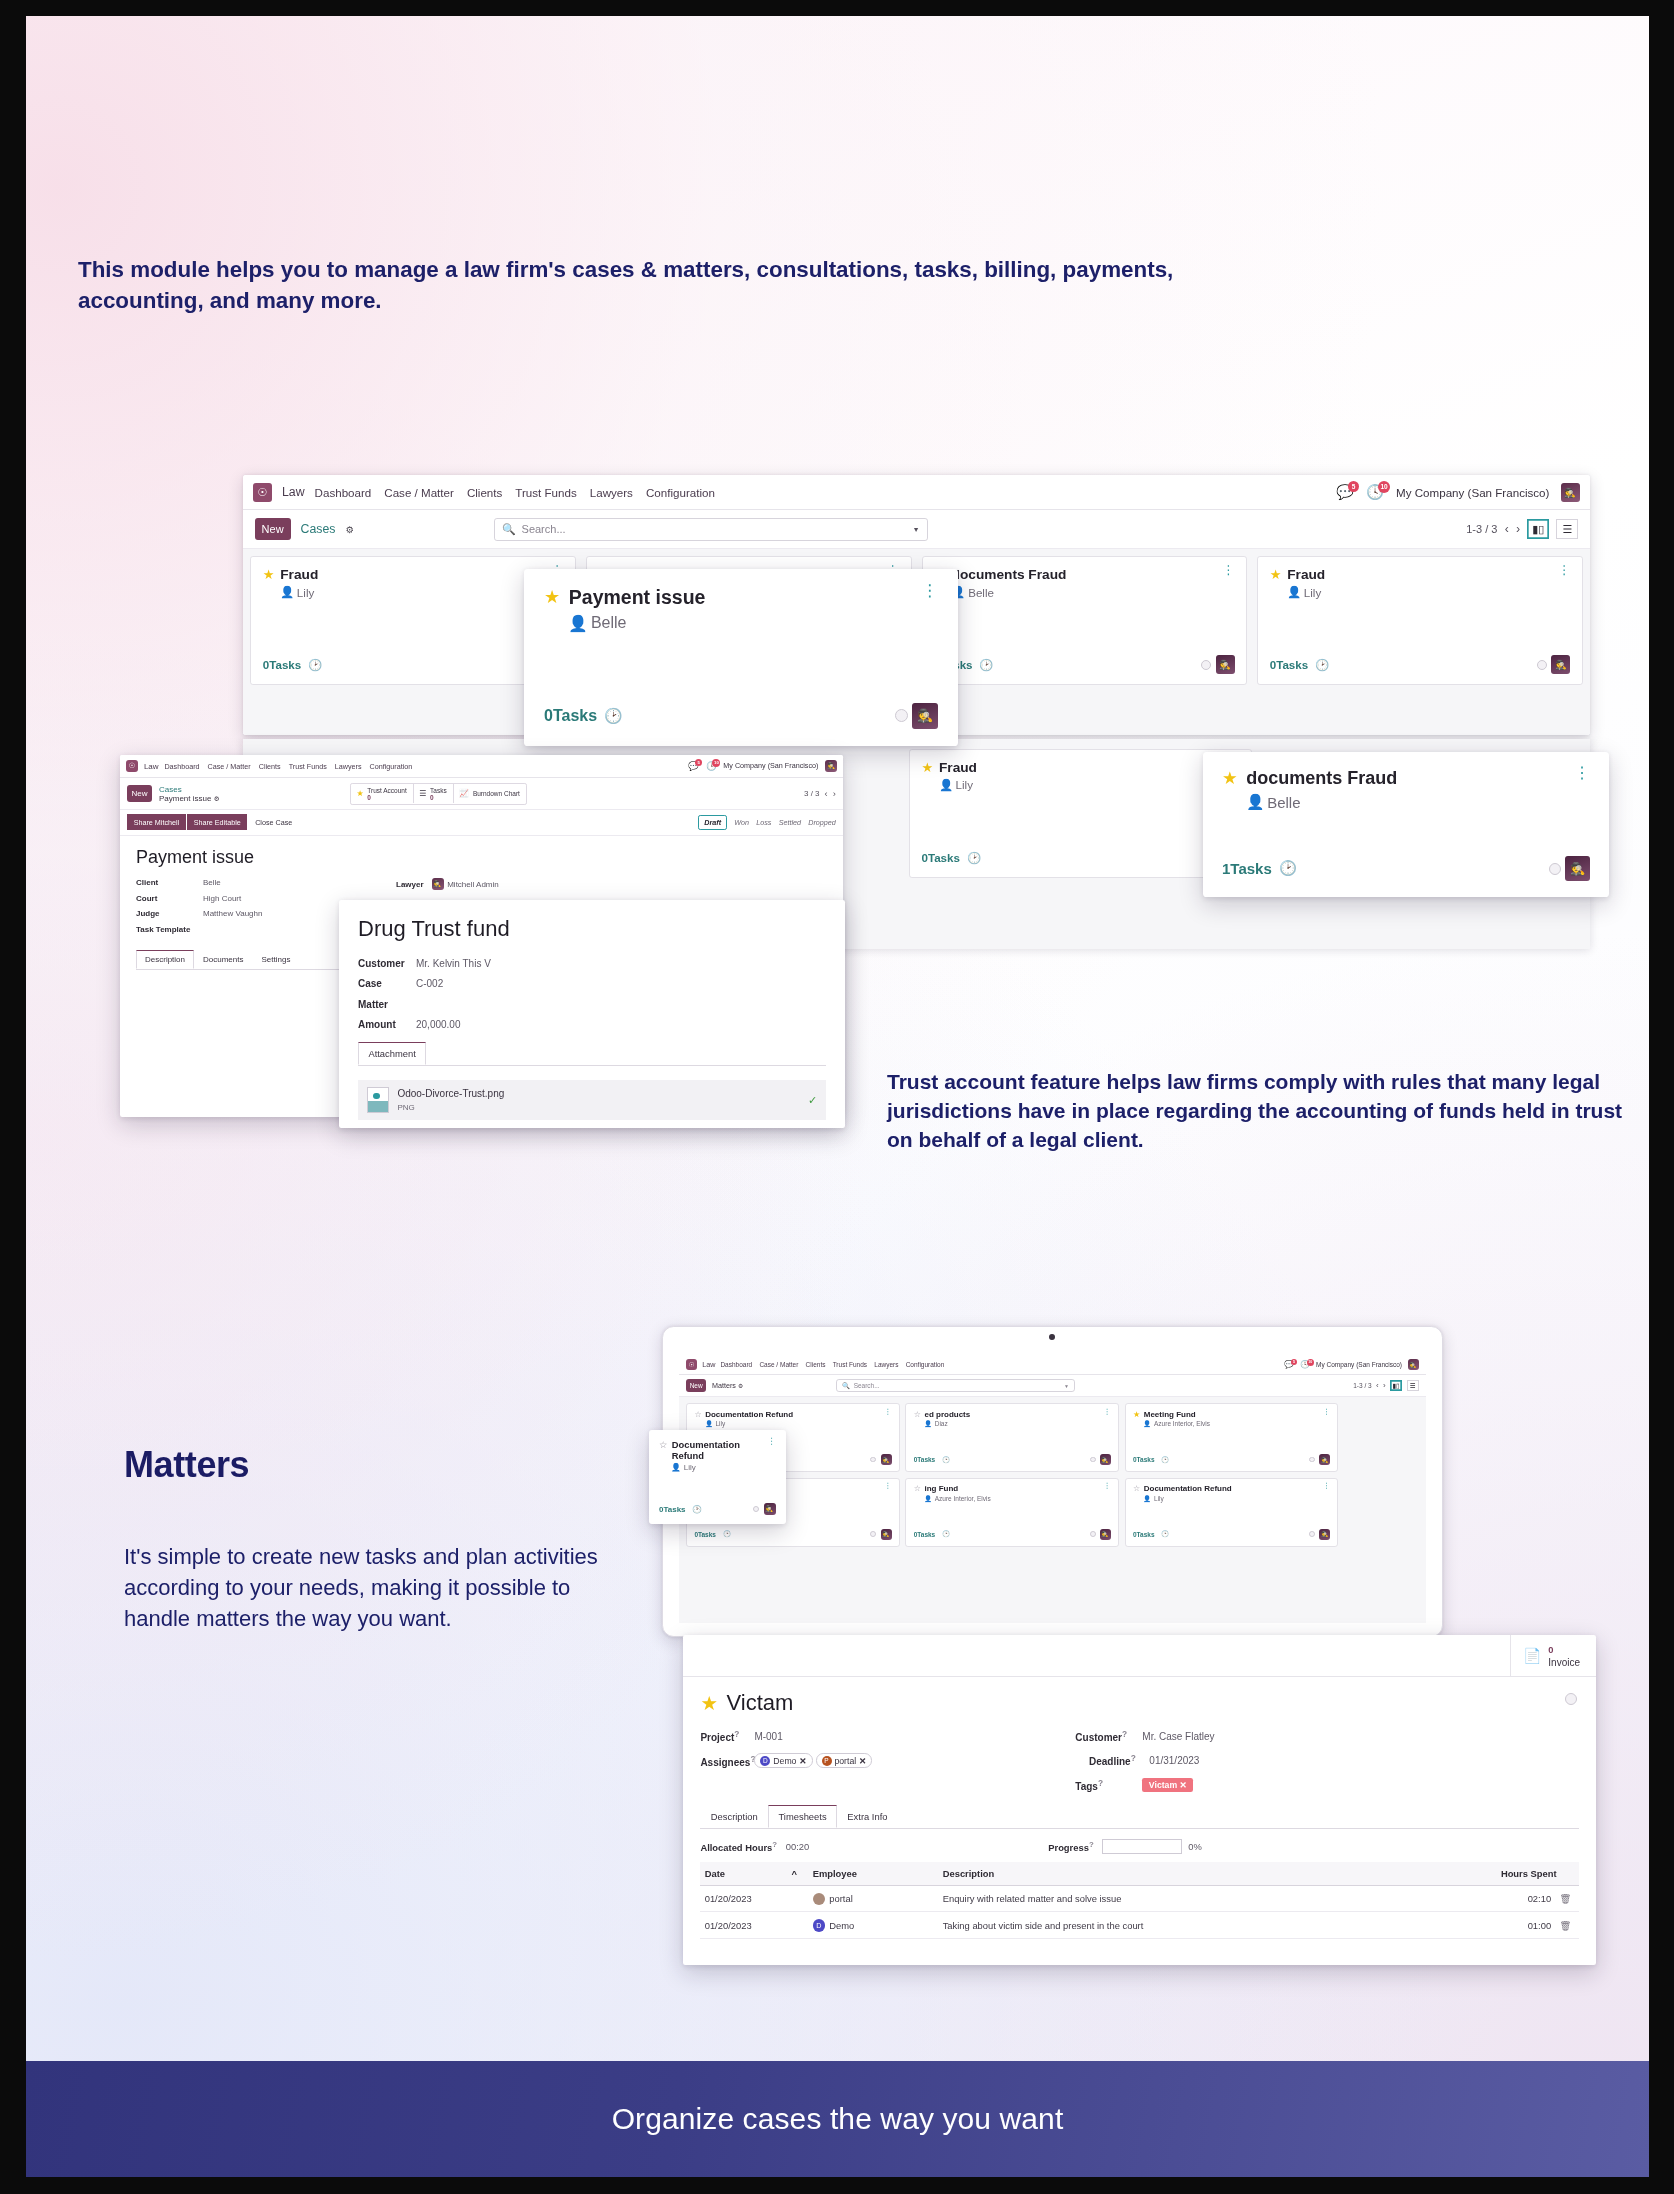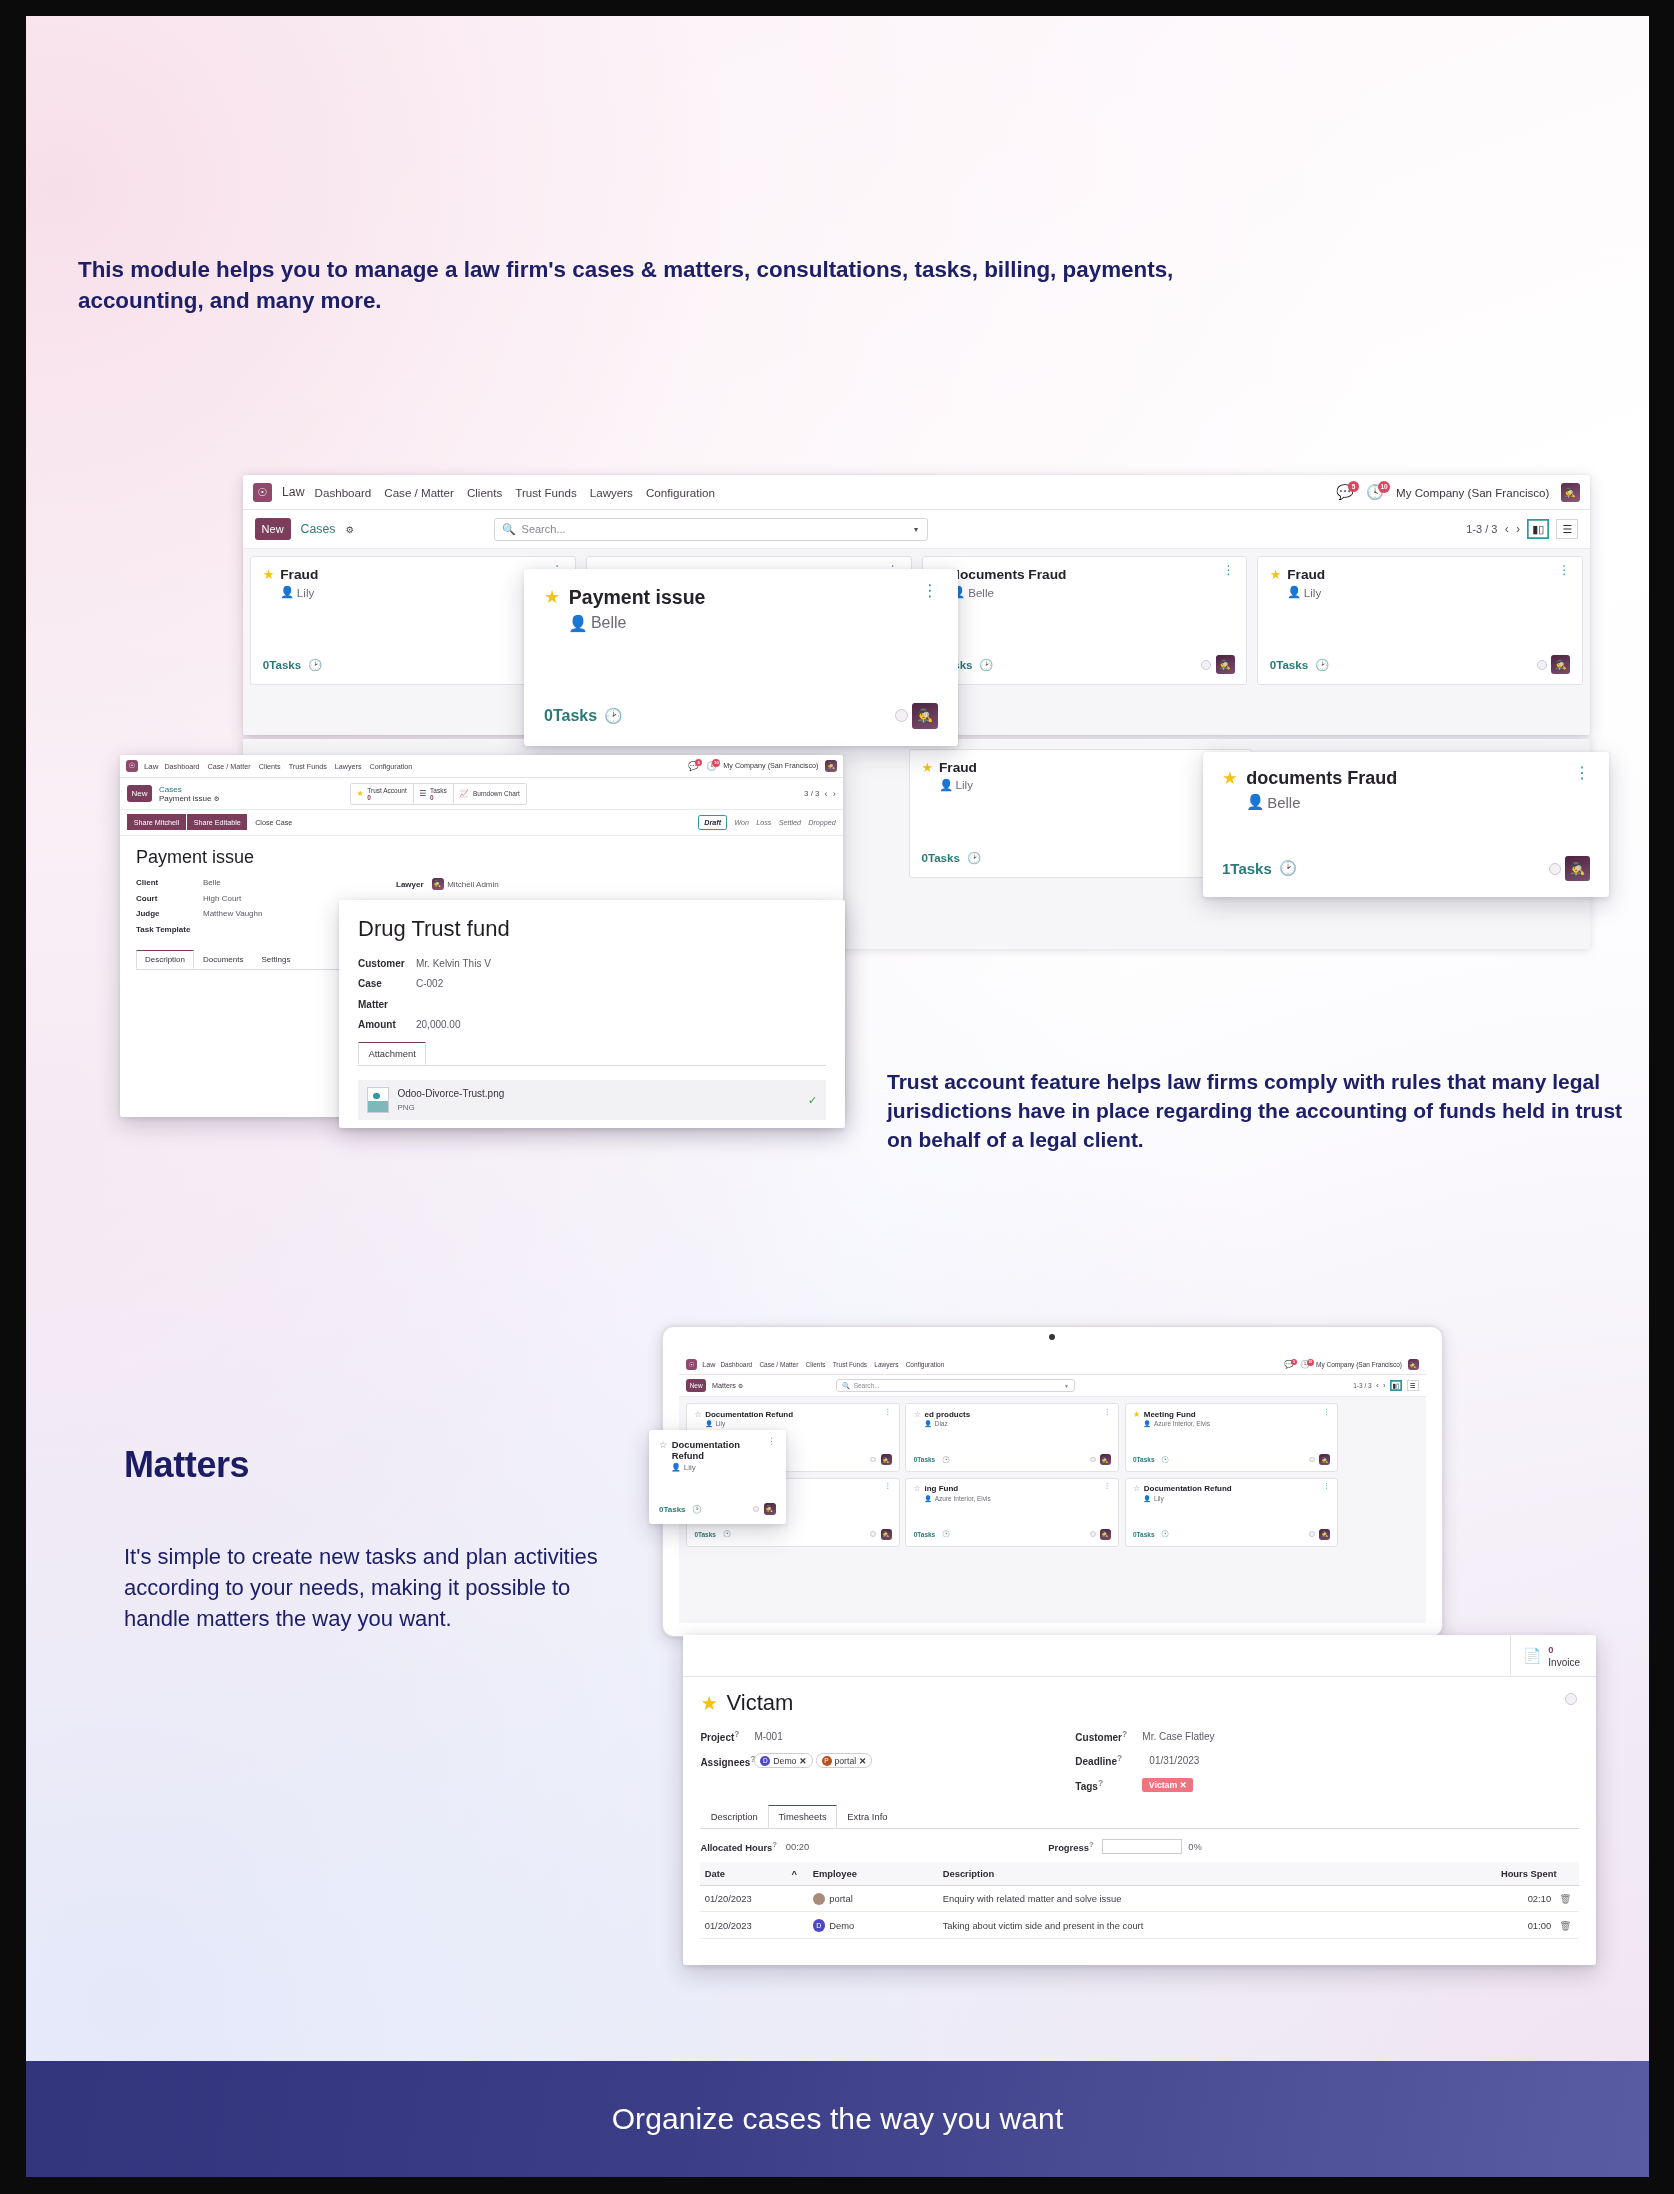--- a/index.html
+++ b/index.html
@@ -798,21 +798,21 @@
           </div>
         </div>
         <div>
           <div class="frow" style="margin-bottom:10px;font-size:10px;align-items:center;">
             <span class="flabel" style="width:67px;">
               <span>Customer</span><sup style="color:#8a8590;">?</sup>
             </span>
             <span class="fval">Mr. Case Flatley</span>
           </div>
           <div class="frow" style="margin-bottom:10px;font-size:10px;align-items:center;">
-            <span class="flabel" style="width:74px;">
+            <span class="flabel" style="width:74px;text-align:center;">
               <span>Deadline</span><sup style="color:#8a8590;">?</sup>
             </span>
             <span class="fval">01/31/2023</span>
           </div>
           <div class="frow" style="font-size:10px;align-items:center;">
             <span class="flabel" style="width:67px;">
               <span>Tags</span><sup style="color:#8a8590;">?</sup>
             </span>
             <span class="tag-victam" style="padding:2.2px 6.5px;font-size:8.7px;font-weight:600;">
               <span>Victam</span>

